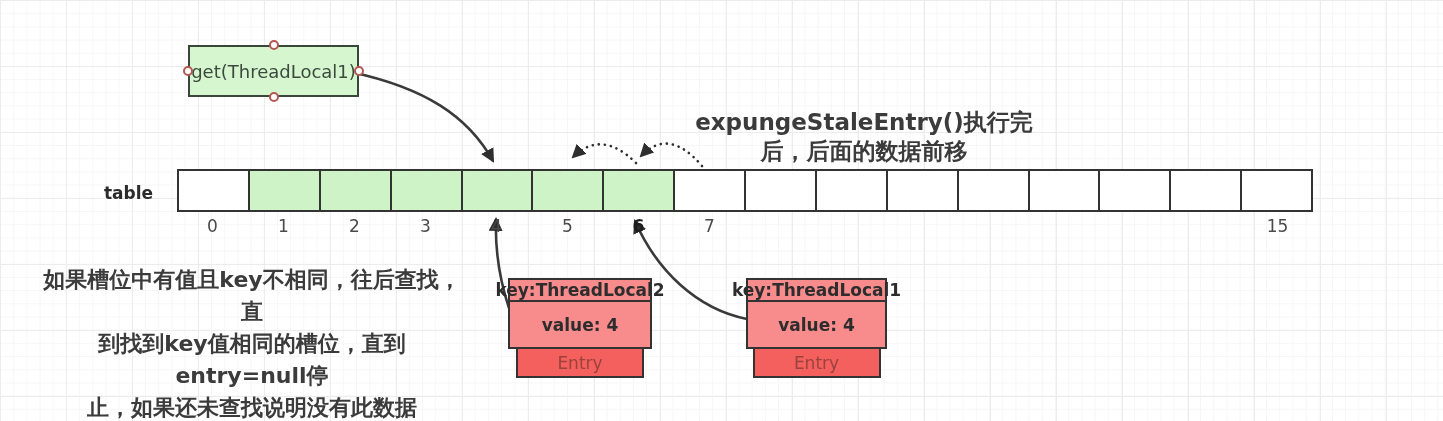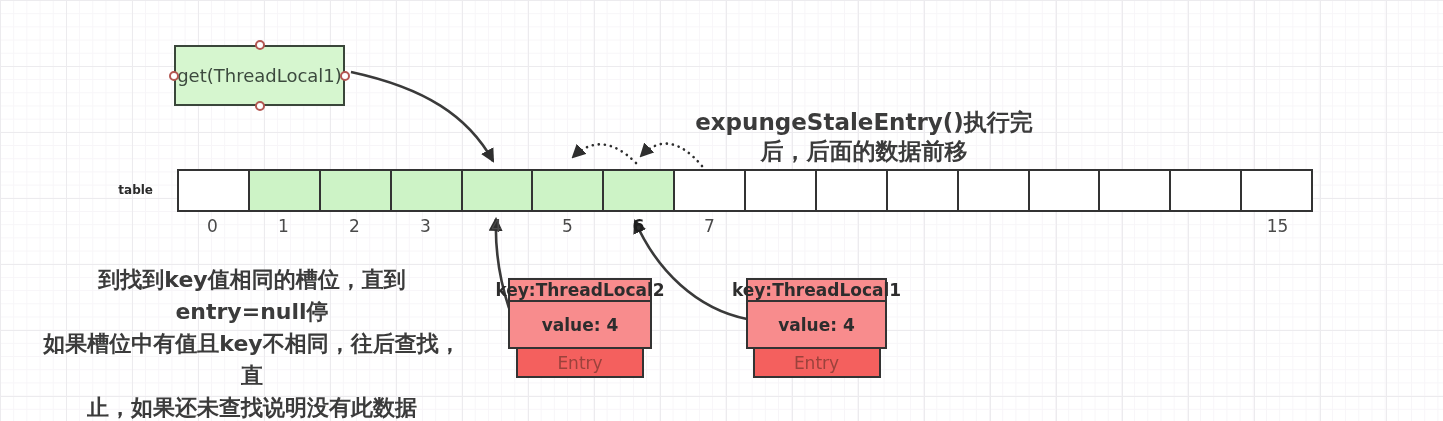--- a/index.html
+++ b/index.html
@@ -10,21 +10,21 @@
       linear-gradient(to right,#ecebee 1px,transparent 1px) 0 0 / 66px 66px,
       linear-gradient(to bottom,#ecebee 1px,transparent 1px) 0 0 / 66px 66px,
       linear-gradient(to right,#f7f5f8 1px,transparent 1px) 0 0 / 13.2px 13.2px,
       linear-gradient(to bottom,#f7f5f8 1px,transparent 1px) 0 0 / 13.2px 13.2px,
       #ffffff;
   }
   .arrow-layer{position:absolute;left:0;top:0;width:1443px;height:421px;pointer-events:none;}
 
   
   .get-box{
-    position:absolute;left:174px;top:45px;width:171px;height:61px;
+    position:absolute;left:188px;top:45px;width:171px;height:52px;
     background:#d6f6cf;border:2px solid #3a463a;box-sizing:border-box;
     display:flex;align-items:center;justify-content:center;
     font-size:18px;color:#3c4a3e;
   }
   .cp{position:absolute;width:10px;height:10px;border-radius:50%;
       background:#fff;border:2px solid #b35752;box-sizing:border-box;}
   .cp.t{left:50%;top:-2px;transform:translate(-50%,-50%);}
   .cp.b{left:50%;bottom:-2px;transform:translate(-50%,50%);}
   .cp.l{top:50%;left:-2px;transform:translate(-50%,-50%);}
   .cp.r{top:50%;right:-2px;transform:translate(50%,-50%);}
@@ -36,21 +36,21 @@
   }
   .note{
     position:absolute;left:36px;top:264px;width:432px;
     text-align:center;font-size:22px;font-weight:700;color:#3b3b3b;line-height:32px;
   }
   .title span,.note span{display:block;}
 
   
   .table-label{
     position:absolute;left:85px;top:183px;width:68px;
-    text-align:right;font-size:12px;font-weight:700;color:#2b2b2b;
+    text-align:right;font-size:17px;font-weight:700;color:#2b2b2b;
   }
   .cells{position:absolute;left:177px;top:169px;width:1136px;height:43px;display:flex;}
   .cell{flex:1;border:2px solid #333;box-sizing:border-box;background:#fff;}
   .cell + .cell{margin-left:-2px;}
   .cell.filled{background:#cdf3c6;}
   .indices{position:absolute;left:177px;top:216px;width:1136px;display:flex;}
   .idx{flex:1;text-align:center;font-size:17px;color:#4a4a4a;}
   .idx.bold{font-weight:700;color:#1d1d1d;}
 
   
@@ -130,22 +130,22 @@
       <div class="idx"></div>
       <div class="idx"></div>
       <div class="idx"></div>
       <div class="idx"></div>
       <div class="idx"></div>
       <div class="idx"></div>
       <div class="idx">15</div>
     </div>
 
   <div class="note">
+    <span>如果槽位中有值且key不相同，往后查找，直</span>
     <span>到找到key值相同的槽位，直到entry=null停</span>
-    <span>如果槽位中有值且key不相同，往后查找，直</span>
     <span>止，如果还未查找说明没有此数据</span>
   </div>
 
   <div class="entry e1">
     <div class="erow key">key:ThreadLocal2</div>
     <div class="erow val">value: 4</div>
     <div class="efoot">Entry</div>
   </div>
   <div class="entry e2">
     <div class="erow key">key:ThreadLocal1</div>

